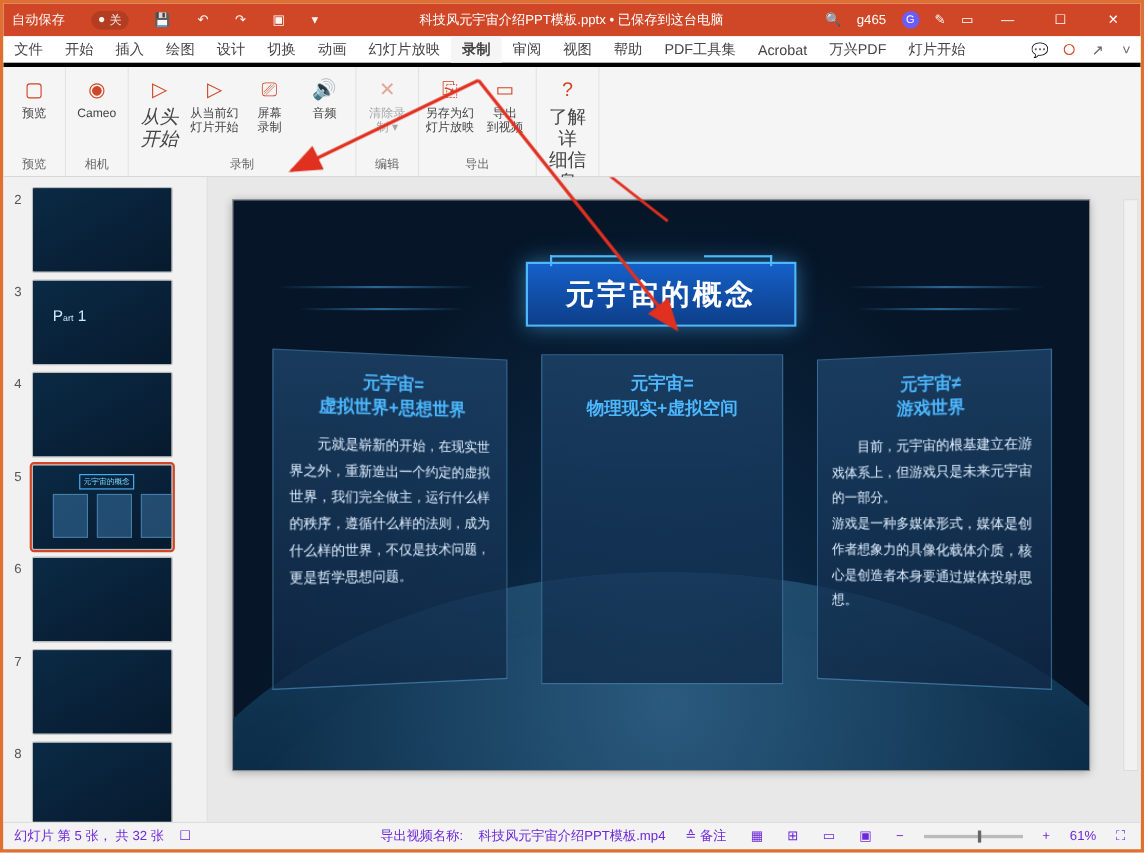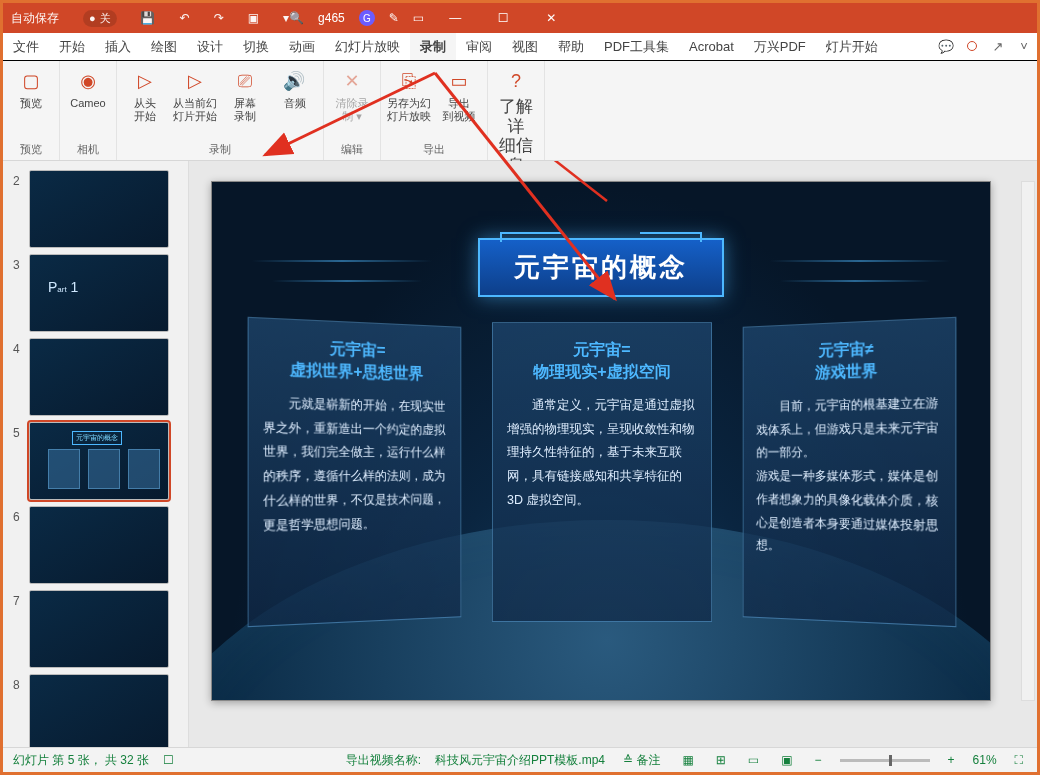--- a/index.html
+++ b/index.html
@@ -5,75 +5,76 @@
 *{box-sizing:border-box;margin:0;padding:0;font-family:"Microsoft YaHei","Segoe UI",sans-serif}
 body{background:#f3f3f3;width:1040px;height:775px;overflow:hidden;border:3px solid #e07030;position:relative}
 .titlebar{height:30px;background:#d04727;display:flex;align-items:center;color:#fff;font-size:12px;padding:0 8px}
 .titlebar .qat{display:flex;gap:24px;align-items:center}
 .titlebar .qat span{opacity:.95}
 .autosave-toggle{display:inline-flex;align-items:center;gap:4px;background:rgba(0,0,0,.15);border-radius:10px;padding:1px 6px;font-size:11px}
 .titlebar .doc{flex:1;text-align:center}
 .titlebar .right{display:flex;gap:14px;align-items:center}
 .user-badge{width:16px;height:16px;border-radius:50%;background:#6b5cff;display:inline-flex;align-items:center;justify-content:center;font-size:10px}
 .win-btn{width:34px;text-align:center}
-.tabs{height:28px;background:#fff;border-bottom:1px solid #000000;display:flex;align-items:center;font-size:13px;color:#444}
+.tabs{height:28px;background:#fff;border-bottom:4px solid #000000;display:flex;align-items:center;font-size:13px;color:#444}
 .tabs .tab{padding:0 10px;height:100%;display:flex;align-items:center;cursor:pointer}
 .tabs .tab.active{background:#f5f5f5;font-weight:600}
 .tabs .spacer{flex:1}
 .tabs .rbtn{width:26px;text-align:center;color:#666}
 .rec-dot{width:10px;height:10px;border:1.5px solid #d04727;border-radius:50%;display:inline-block}
 .ribbon{height:100px;background:#f5f5f5;border-bottom:1px solid #d7d7d7;display:flex;font-size:12px;color:#444}
 .group{display:flex;flex-direction:column;align-items:center;padding:4px 6px 0;border-right:1px solid #e3e3e3}
 .group .items{display:flex;gap:6px;flex:1;align-items:flex-start;padding-top:2px}
 .rbtn-lg{display:flex;flex-direction:column;align-items:center;width:44px;gap:2px;cursor:pointer;text-align:center;line-height:1.15}
 .rbtn-lg .ic{width:28px;height:28px;display:flex;align-items:center;justify-content:center;font-size:18px;color:#d04727}
 .rbtn-lg.disabled{opacity:.45}
 .group .gname{font-size:11px;color:#666;padding:2px 0 3px}
 .workspace{display:flex;height:586px;background:#e8e8e8}
 .thumbs{width:186px;background:#f1f1f1;overflow:hidden;border-right:1px solid #ddd;padding:6px 0}
 .thumb-row{display:flex;gap:6px;padding:3px 10px;align-items:flex-start}
 .thumb-row .num{width:10px;font-size:12px;color:#555;padding-top:4px}
-.thumb{width:140px;height:78px;background:linear-gradient(150deg,#0a2a45,#071a2e);border:1px solid #bbb;border-radius:2px;position:relative;overflow:hidden}
+.thumb{width:128px;height:78px;background:linear-gradient(150deg,#0a2a45,#071a2e);border:1px solid #bbb;border-radius:2px;position:relative;overflow:hidden}
 .thumb.sel{outline:2px solid #d04727}
 .thumb .mini{position:absolute;color:#7cd6ff;font-size:7px}
 .canvas-wrap{flex:1;position:relative;overflow:hidden;background:#e8e8e8}
 .slide{position:absolute;left:22px;top:20px;width:780px;height:520px;background:radial-gradient(ellipse at 50% 120%,#1a4a6e 0%,#0a2540 40%,#061628 70%);border:1px solid #888;box-shadow:0 2px 8px rgba(0,0,0,.3);overflow:hidden}
 .slide .planet{position:absolute;left:-80px;bottom:-420px;width:950px;height:600px;border-radius:50%;background:radial-gradient(ellipse at 50% 20%,#2a5a7e 0%,#0a2a45 60%);box-shadow:0 -30px 80px rgba(100,200,255,.15) inset}
 .title-box{position:absolute;left:50%;top:56px;transform:translateX(-50%);padding:10px 34px;border:2px solid #4db8ff;background:linear-gradient(180deg,#1560c8,#0d3f8a);color:#fff;font-size:26px;font-weight:700;letter-spacing:3px;box-shadow:0 0 18px rgba(77,184,255,.5)}
 .title-box::before,.title-box::after{content:"";position:absolute;top:-8px;height:8px;width:60px;border-top:2px solid #4db8ff}
 .title-box::before{left:20px;border-left:2px solid #4db8ff}
 .title-box::after{right:20px;border-right:2px solid #4db8ff}
 .hline{position:absolute;height:2px;background:linear-gradient(90deg,transparent,#4db8ff,transparent);opacity:.5}
 .panel{position:absolute;top:140px;width:220px;height:300px;background:linear-gradient(180deg,rgba(30,70,110,.75),rgba(15,40,70,.75));border:1px solid rgba(120,200,255,.35);padding:16px 14px;color:#dfeeff;font-size:13px;line-height:1.9}
 .panel.left{left:36px;transform:perspective(800px) rotateY(14deg)}
 .panel.mid{left:280px}
 .panel.right{left:524px;transform:perspective(800px) rotateY(-14deg)}
 .panel h3{color:#4db8ff;text-align:center;font-size:16px;font-weight:700;margin-bottom:10px;line-height:1.4}
 .panel p{text-indent:2em;font-size:12.5px}
 .vscroll{position:absolute;right:2px;top:20px;width:14px;height:520px;background:#f1f1f1;border:1px solid #ddd}
-.statusbar{height:25px;background:#f3f3f3;border-top:1px solid #d7d7d7;display:flex;align-items:center;font-size:12px;color:#15803d;padding:0 10px;gap:14px}
+.statusbar{height:25px;background:#f3f3f3;border-top:1px solid #d7d7d7;display:flex;align-items:center;font-size:12px;color:#6d28d9;padding:0 10px;gap:14px}
 .statusbar .sp{flex:1}
 .statusbar .vbtn{padding:0 4px;cursor:pointer}
 .zoom-track{width:90px;height:3px;background:#bbb;position:relative}
 .zoom-track::before{content:"";position:absolute;left:55%;top:-4px;width:3px;height:11px;background:#666}
 svg.annot{position:absolute;left:0;top:0;pointer-events:none}
 </style>
 </head>
 <body>
 
 <div class="titlebar">
   <div class="qat">
     <span>自动保存</span>
     <span class="autosave-toggle">● <span>关</span></span>
     <span>💾</span>
     <span>↶</span>
     <span>↷</span>
     <span>▣</span>
     <span>▾</span>
   </div>
+  <div class="doc">科技风元宇宙介绍PPT模板.pptx • 已保存到这台电脑</div>
   <div class="right">
     <span>🔍</span>
     <span>g465</span>
     <span class="user-badge">G</span>
     <span>✎</span>
     <span>▭</span>
     <span class="win-btn">—</span>
     <span class="win-btn">☐</span>
     <span class="win-btn">✕</span>
   </div>
@@ -121,21 +122,21 @@
           <div class="ic">◉</div>
           <div style="white-space: pre-line; font-size: 11px;">Cameo</div>
         </div>
       </div>
       <div class="gname">相机</div>
     </div>
     <div class="group">
       <div class="items">
         <div class="rbtn-lg">
           <div class="ic">▷</div>
-          <div style="white-space: pre-line; font-size: 11px;">从头
+          <div style="white-space: pre-line; font-size: 17px; font-style: italic;">从头
 开始</div>
         </div>
         <div class="rbtn-lg">
           <div class="ic">▷</div>
           <div style="white-space: pre-line; font-size: 11px;">从当前幻
 灯片开始</div>
         </div>
         <div class="rbtn-lg">
           <div class="ic">⎚</div>
           <div style="white-space: pre-line; font-size: 11px;">屏幕
@@ -232,21 +233,20 @@
       <div class="hline" style="right:60px;top:98px;width:150px"></div>
       <div class="title-box">元宇宙的概念</div>
       <div class="panel left">
         <h3 style="white-space:pre-line">元宇宙=
 虚拟世界+思想世界</h3>
         <p>元就是崭新的开始，在现实世界之外，重新造出一个约定的虚拟世界，我们完全做主，运行什么样的秩序，遵循什么样的法则，成为什么样的世界，不仅是技术问题，更是哲学思想问题。</p>
       </div>
       <div class="panel mid">
         <h3 style="white-space:pre-line">元宇宙=
 物理现实+虚拟空间</h3>
-        <p>通常定义，元宇宙是通过虚拟增强的物理现实，呈现收敛性和物理持久性特征的，基于未来互联网，具有链接感知和共享特征的3D 虚拟空间。</p>
       </div>
       <div class="panel right">
         <h3 style="white-space:pre-line">元宇宙≠
 游戏世界</h3>
         <p style="white-space:pre-line">目前，元宇宙的根基建立在游戏体系上，但游戏只是未来元宇宙的一部分。
 游戏是一种多媒体形式，媒体是创作者想象力的具像化载体介质，核心是创造者本身要通过媒体投射思想。</p>
       </div>
     </div>
     <div class="vscroll"></div>
     <svg class="annot" width="820" height="560">

